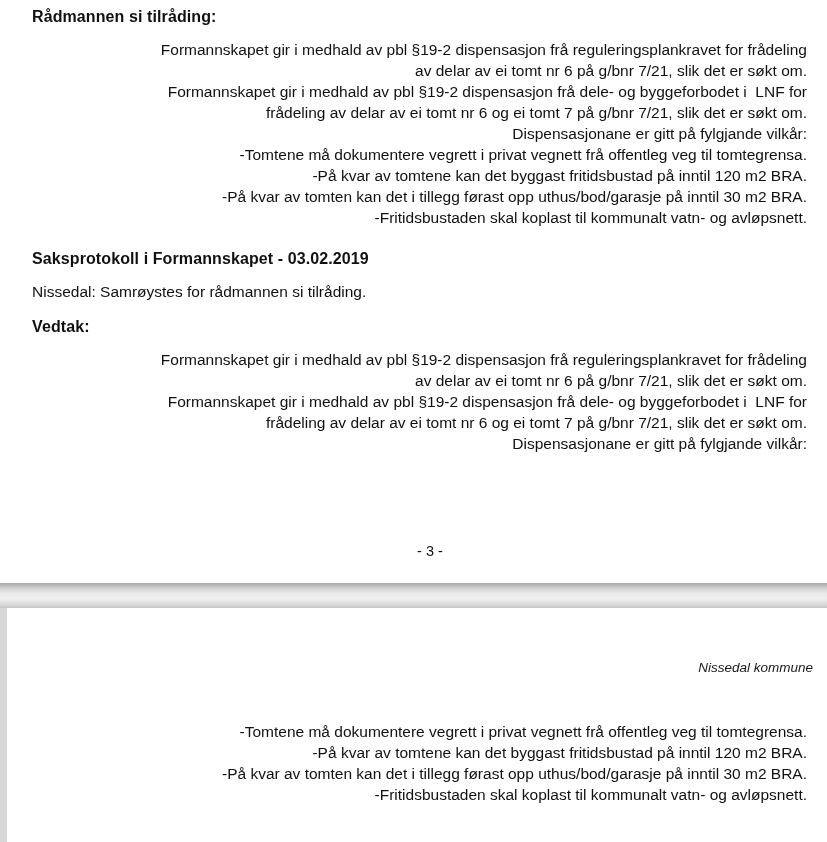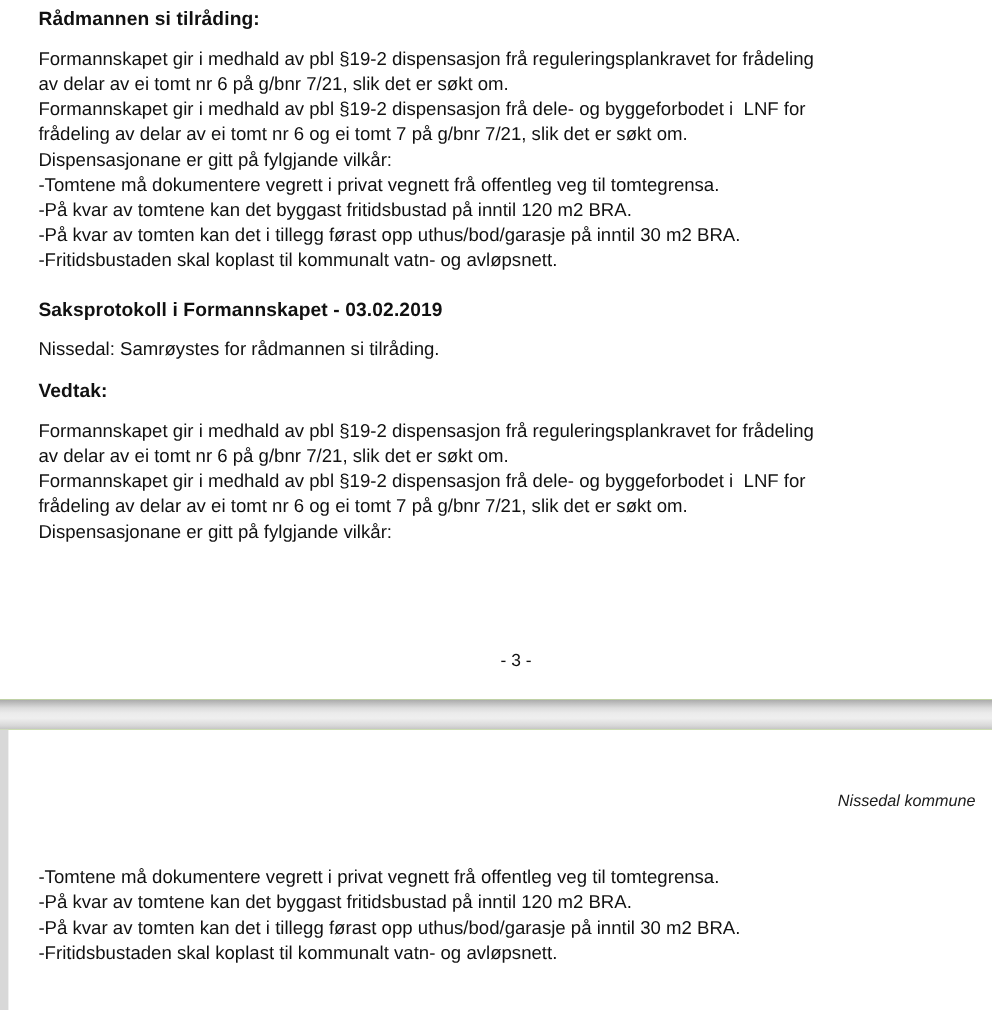--- a/index.html
+++ b/index.html
@@ -7,21 +7,21 @@
   body {
     font-family: "Liberation Sans", "DejaVu Sans", sans-serif;
     background: #ffffff;
     color: #111111;
     overflow: hidden;
   }
   .doc {
     position: relative;
     width: 827px;
     height: 640px;
-    background: #84cc16;
+    background: #15803d;
   }
   .page {
     position: absolute;
     left: 0;
     width: 827px;
     background: #ffffff;
   }
   .page-1 { top: 0; height: 583px; }
   .page-2 { top: 608px; height: 234px; }
 
@@ -33,20 +33,21 @@
     line-height: 19px;
     letter-spacing: 0.1px;
     white-space: pre-wrap;
   }
   .text-block {
     position: absolute;
     left: 32px;
     right: 20px;
     font-size: 15.5px;
     line-height: 21px;
+    text-align: right;
   }
   .text-line {
     white-space: pre-wrap;
     height: 21px;
   }
   .single-line {
     position: absolute;
     left: 32px;
     font-size: 15.5px;
     line-height: 21px;

